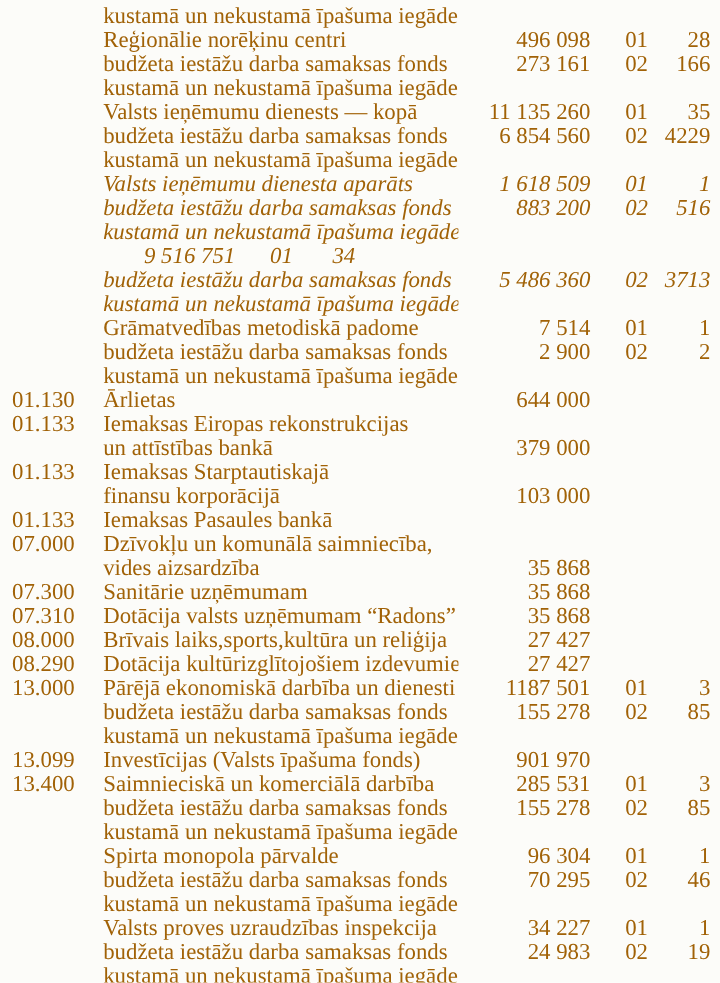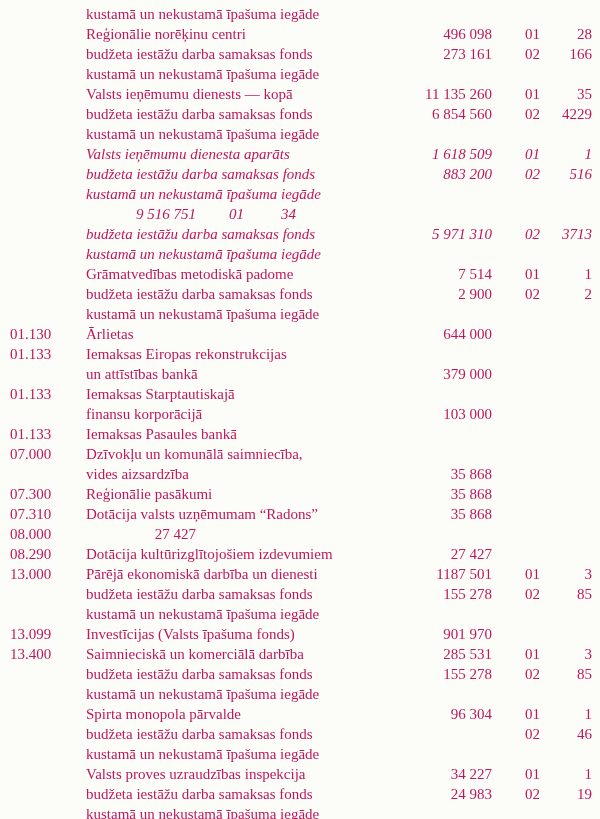--- a/index.html
+++ b/index.html
@@ -6,23 +6,23 @@
     margin: 0;
     padding: 0;
     background: #ffffff;
   }
   .page {
     position: relative;
     width: 600px;
     height: 819px;
     overflow: hidden;
     background: #fcfcf9;
-    color: #be185d;
+    color: #a16207;
     font-family: "Liberation Serif", "DejaVu Serif", serif;
-    font-size: 15px;
+    font-size: 19px;
     padding-top: 4px;
     box-sizing: border-box;
   }
   .row {
     display: flex;
     align-items: baseline;
     height: 20px;
     line-height: 20px;
     white-space: nowrap;
   }
@@ -147,21 +147,21 @@
   <div class="row italic">
     <span class="code"></span>
     <span class="amount">9 516 751</span>
     <span class="c1">01</span>
     <span class="c2">34</span>
   </div>
 
   <div class="row italic">
     <span class="code"></span>
     <span class="label">budžeta iestāžu darba samaksas fonds</span>
-    <span class="amount">5 971 310</span>
+    <span class="amount">5 486 360</span>
     <span class="c1">02</span>
     <span class="c2">3713</span>
   </div>
 
   <div class="row italic">
     <span class="code"></span>
     <span class="label">kustamā un nekustamā īpašuma iegāde</span>
     <span class="amount"></span>
     <span class="c1"></span>
     <span class="c2"></span>
@@ -249,36 +249,37 @@
   <div class="row bold">
     <span class="code"></span>
     <span class="label">vides aizsardzība</span>
     <span class="amount">35 868</span>
     <span class="c1"></span>
     <span class="c2"></span>
   </div>
 
   <div class="row normal">
     <span class="code">07.300</span>
-    <span class="label">Reģionālie pasākumi</span>
+    <span class="label">Sanitārie uzņēmumam</span>
     <span class="amount">35 868</span>
     <span class="c1"></span>
     <span class="c2"></span>
   </div>
 
   <div class="row normal">
     <span class="code">07.310</span>
     <span class="label">Dotācija valsts uzņēmumam “Radons”</span>
     <span class="amount">35 868</span>
     <span class="c1"></span>
     <span class="c2"></span>
   </div>
 
   <div class="row bold">
     <span class="code">08.000</span>
+    <span class="label">Brīvais laiks,sports,kultūra un reliģija</span>
     <span class="amount">27 427</span>
     <span class="c1"></span>
     <span class="c2"></span>
   </div>
 
   <div class="row normal">
     <span class="code">08.290</span>
     <span class="label">Dotācija kultūrizglītojošiem izdevumiem</span>
     <span class="amount">27 427</span>
     <span class="c1"></span>
@@ -345,20 +346,21 @@
     <span class="code"></span>
     <span class="label">Spirta monopola pārvalde</span>
     <span class="amount">96 304</span>
     <span class="c1">01</span>
     <span class="c2">1</span>
   </div>
 
   <div class="row normal">
     <span class="code"></span>
     <span class="label">budžeta iestāžu darba samaksas fonds</span>
+    <span class="amount">70 295</span>
     <span class="c1">02</span>
     <span class="c2">46</span>
   </div>
 
   <div class="row normal">
     <span class="code"></span>
     <span class="label">kustamā un nekustamā īpašuma iegāde</span>
     <span class="amount"></span>
     <span class="c1"></span>
     <span class="c2"></span>

